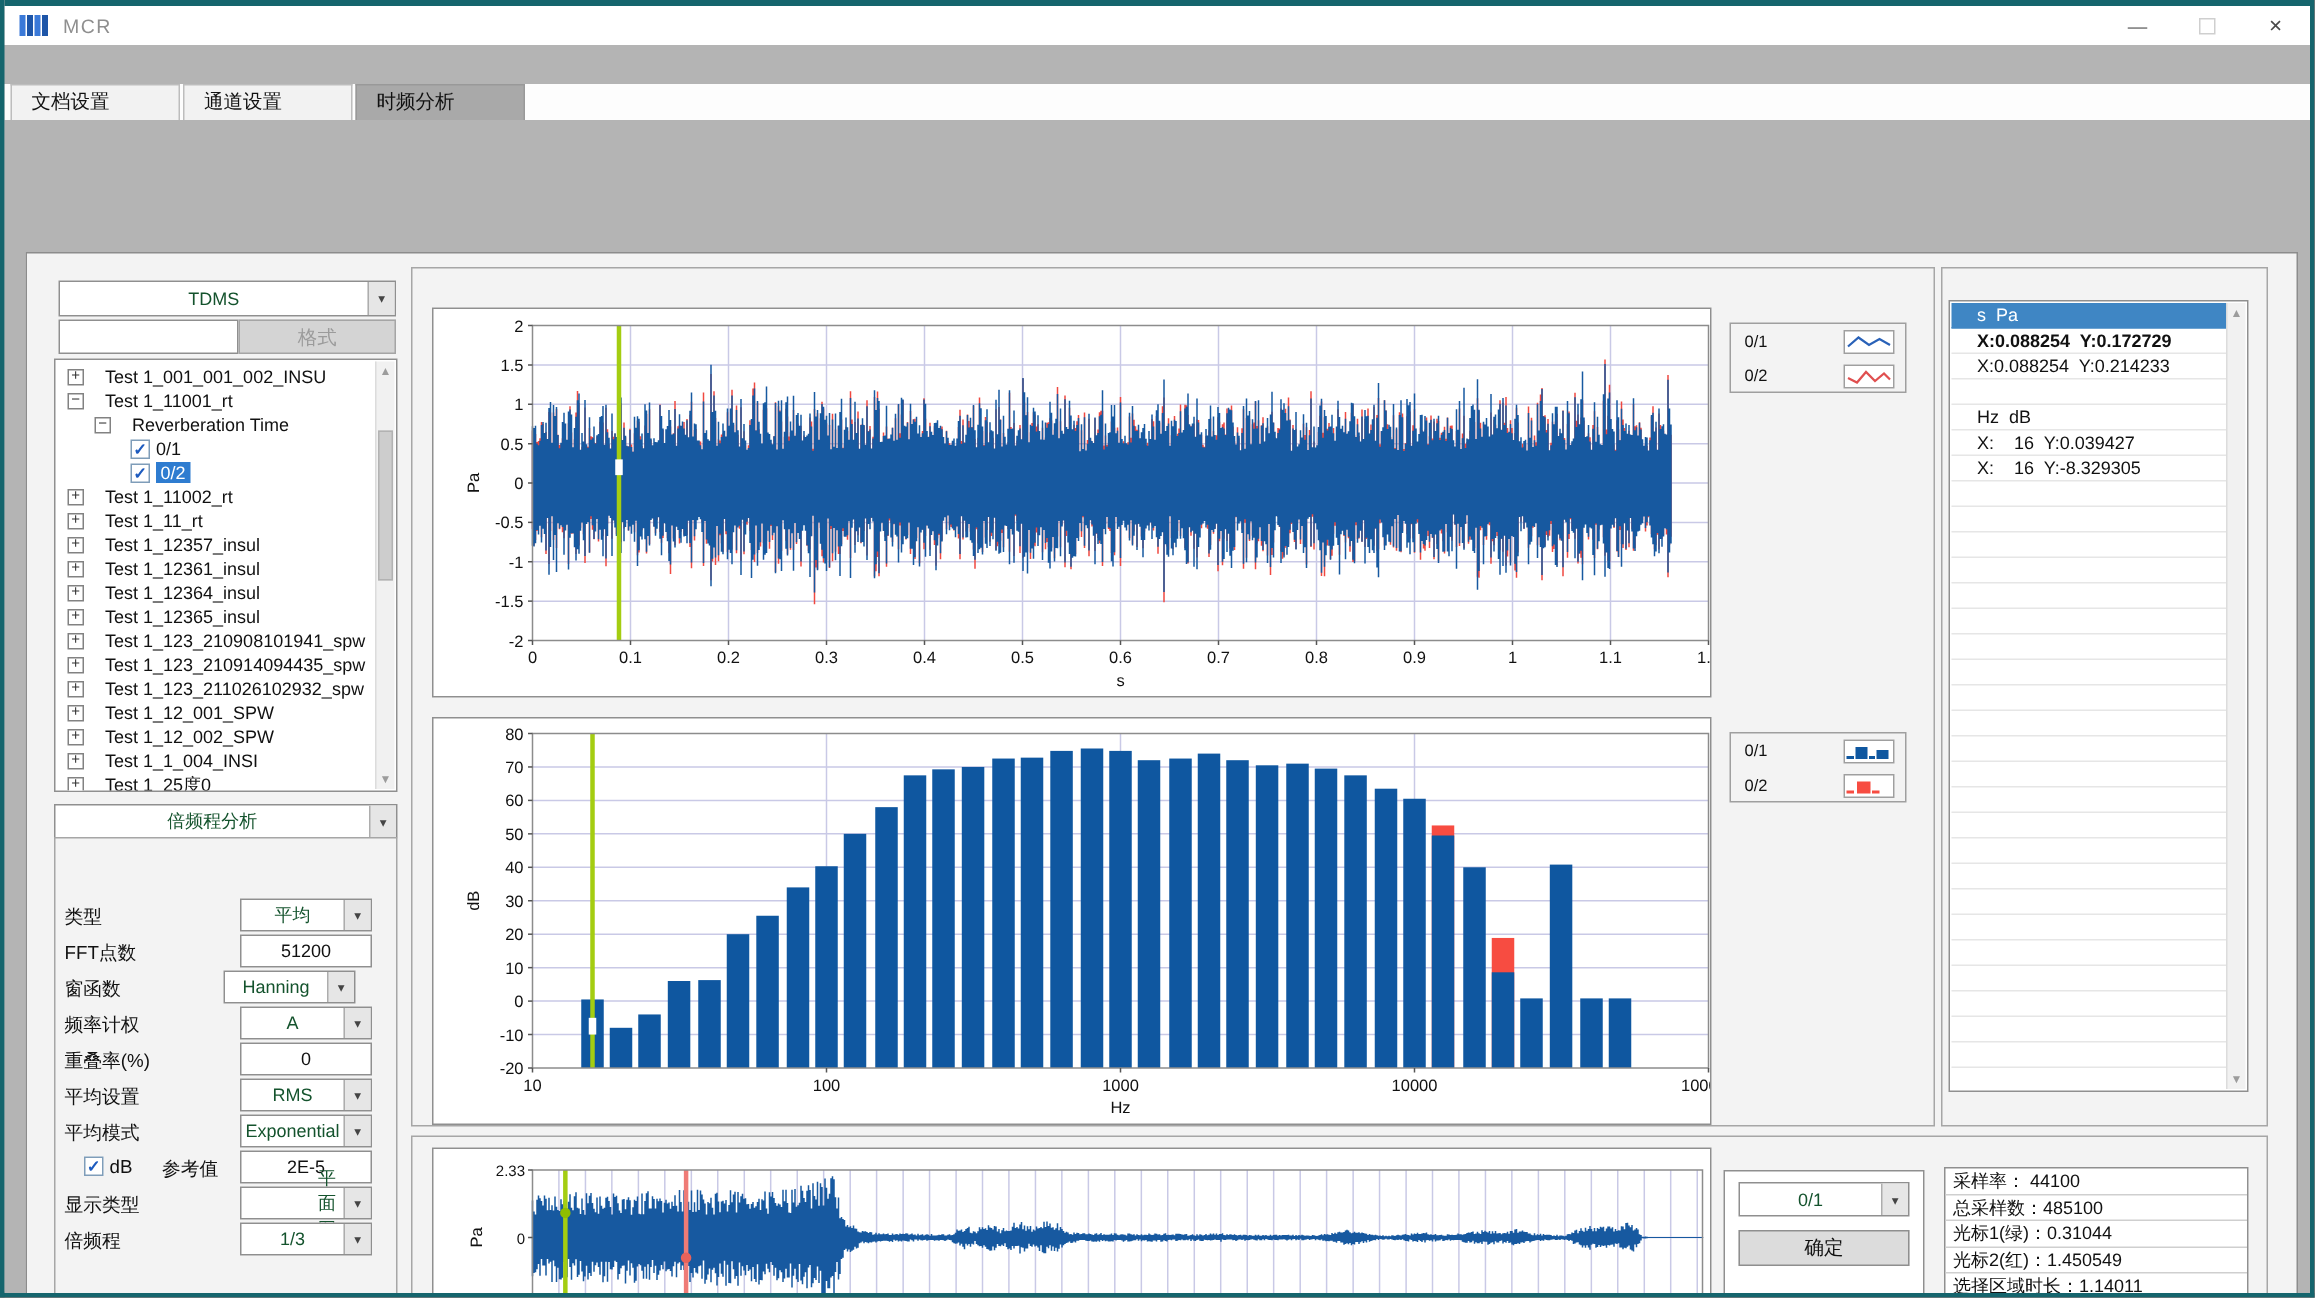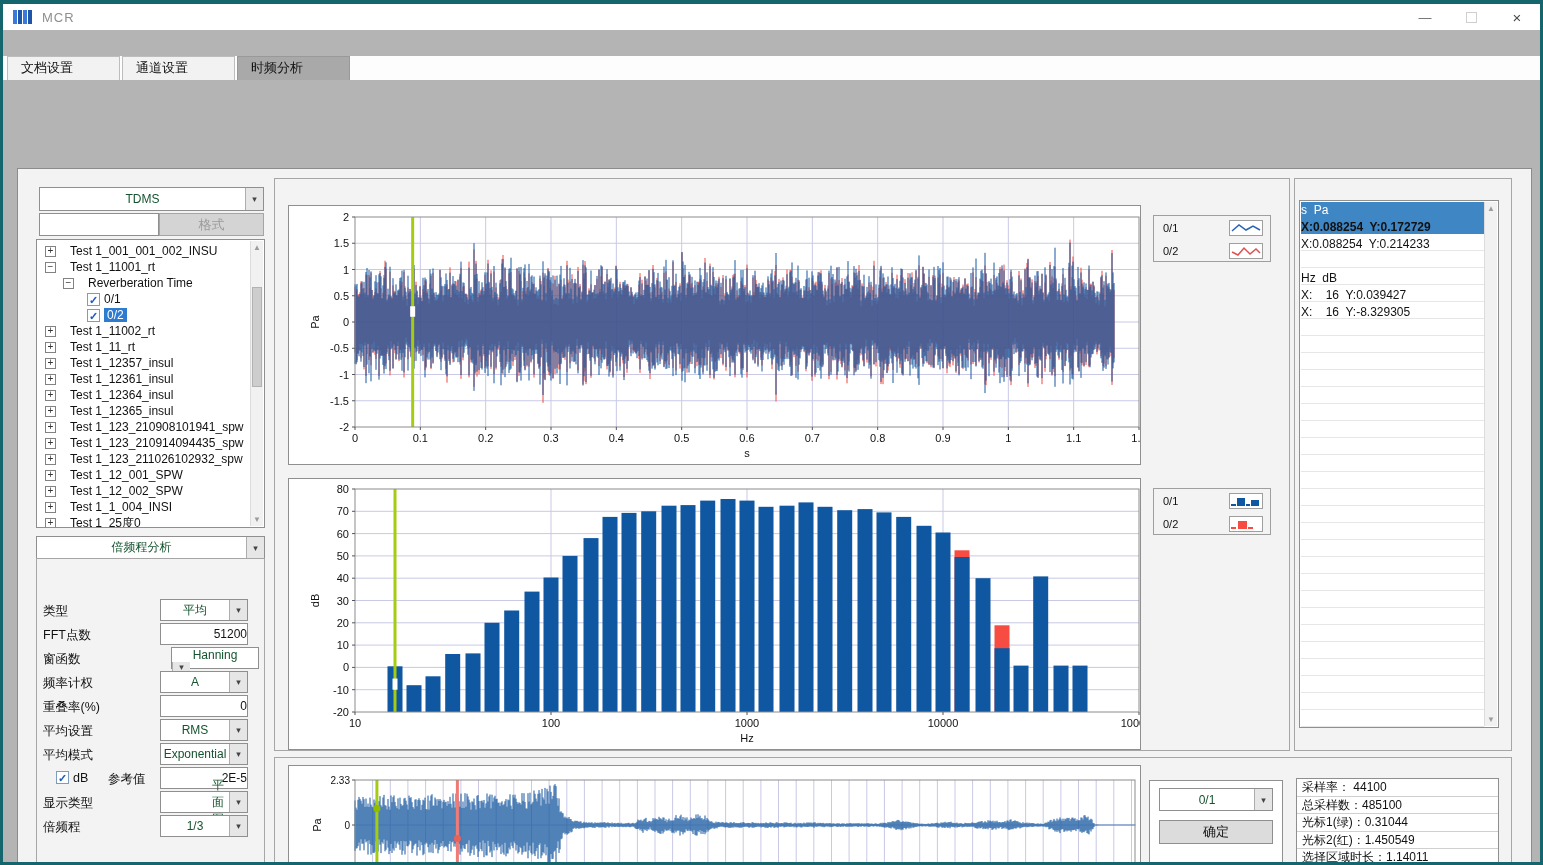--- a/index.html
+++ b/index.html
@@ -39,31 +39,31 @@
   .combo{position:absolute;background:#fff;border:1px solid #8f8f8f;font-size:12px;display:flex;align-items:center}
   .combo .tx{flex:1;text-align:center;color:#14532d}
   .combo .ar{width:18px;align-self:stretch;background:#e6e6e6;border-left:1px solid #adadad;display:flex;align-items:center;justify-content:center;font-size:9px;color:#444}
   #fmtsel{left:36px;top:107px;width:225px;height:24px}
   #anasel{left:33px;top:456px;width:229px;height:23px}
   #chsel{left:1156px;top:708px;width:114px;height:23px}
   .btn{position:absolute;background:#dcdcdc;border:1px solid #8f8f8f;font-size:13px;display:flex;align-items:center;justify-content:center;color:#111}
   .btn.dis{color:#9b9b9b;background:#d4d4d4;border-color:#a5a5a5}
   #fmtbtn{left:156px;top:133px;width:105px;height:23px}
   #okbtn{left:1156px;top:740px;width:114px;height:24px}
-  .inp{position:absolute;border:1px solid #8f8f8f;font-size:12px;text-align:right;font-family:inherit;background:#fff;color:#111}
+  .inp{position:absolute;border:1px solid #8f8f8f;font-size:12px;text-align:center;font-family:inherit;background:#fff;color:#111}
   #srch{left:36px;top:133px;width:120px;height:23px;text-align:left;padding-left:4px}
   .trow{position:absolute;left:0;height:16px;font-size:12px;white-space:nowrap;display:flex;align-items:center;color:#111}
   .exp{width:11px;height:11px;border:1px solid #828282;background:#fff;font-size:10px;line-height:8px;text-align:center;color:#333;flex:none}
   .cb{width:13px;height:13px;border:1px solid #7f9db9;background:#fff;font-size:11px;line-height:12px;text-align:center;color:#1d5bbf;font-weight:bold;flex:none}
   .tlab{margin-left:14px}
   .tlab.sel{background:#2e7cd0;color:#fff;padding:0 3px;margin-left:4px}
   .sb{position:absolute;top:1px;bottom:1px;right:1px;width:13px;background:#f1f1f1;border-left:1px solid #dcdcdc}
   .sb .ar{position:absolute;left:0;width:12px;height:13px;color:#9c9c9c;font-size:8px;text-align:center;line-height:13px}
   .sb .th{position:absolute;left:1px;width:10px;background:#cdcdcd;border:1px solid #b2b2b2}
-  .rrow{position:absolute;left:1px;right:14px;height:32px;border-bottom:1px solid #e6e6e6;font-size:12px;line-height:16px;padding-left:0;white-space:pre;color:#111}
+  .rrow{position:absolute;left:1px;right:14px;height:17px;border-bottom:1px solid #e6e6e6;font-size:12px;line-height:16px;padding-left:17px;white-space:pre;color:#111}
   .rrow.hdr{background:#3f86c4;color:#fff;border-bottom:1px solid #3f86c4}
   .srow{height:17.5px;border-bottom:1px solid #cfcfcf;font-size:12px;line-height:17.5px;padding-left:5px;white-space:pre;color:#111}
   .leg{position:absolute;background:#f3f3f3;border:1px solid #9f9f9f}
   #legtop{left:1150px;top:135px;width:118px;height:47px}
   #legmid{left:1150px;top:408px;width:118px;height:47px}
   .legrow{position:absolute;left:0;right:0;height:23px;display:flex;align-items:center}
   .legrow .ll{font-size:11px;margin-left:9px;flex:1;color:#111}
   .legrow .ic{width:34px;height:16px;background:#fff;border:1px solid #9f9f9f;margin-right:7px}
   .fldlab{position:absolute;font-size:12.5px;color:#111;white-space:nowrap}
 </style>
@@ -587,21 +587,21 @@
         <div class="srow">选择区域时长：1.14011</div>
       </div>
   <div class="fldlab" style="left: 40px; top: 523px;">类型</div>
       <div class="combo" style="left: 157px; top: 519px; width: 88px; height: 22px;">
         <div class="tx">平均</div>
         <div class="ar">▾</div>
       </div>
       <div class="fldlab" style="left: 40px; top: 547px;">FFT点数</div>
       <input class="inp" value="51200" style="left: 157px; top: 543px; width: 88px; height: 22px;">
       <div class="fldlab" style="left: 40px; top: 571px;">窗函数</div>
-      <div class="combo" style="left: 168px; top: 567px; width: 88px; height: 22px; flex-direction: column;">
+      <div class="combo" style="left: 146px; top: 567px; width: 88px; height: 22px;">
         <div class="tx">Hanning</div>
         <div class="ar">▾</div>
       </div>
       <div class="fldlab" style="left: 40px; top: 595px;">频率计权</div>
       <div class="combo" style="left: 157px; top: 591px; width: 88px; height: 22px;">
         <div class="tx">A</div>
         <div class="ar">▾</div>
       </div>
       <div class="fldlab" style="left: 40px; top: 619px;">重叠率(%)</div>
       <input class="inp" value="0" style="left: 157px; top: 615px; width: 88px; height: 22px;">

